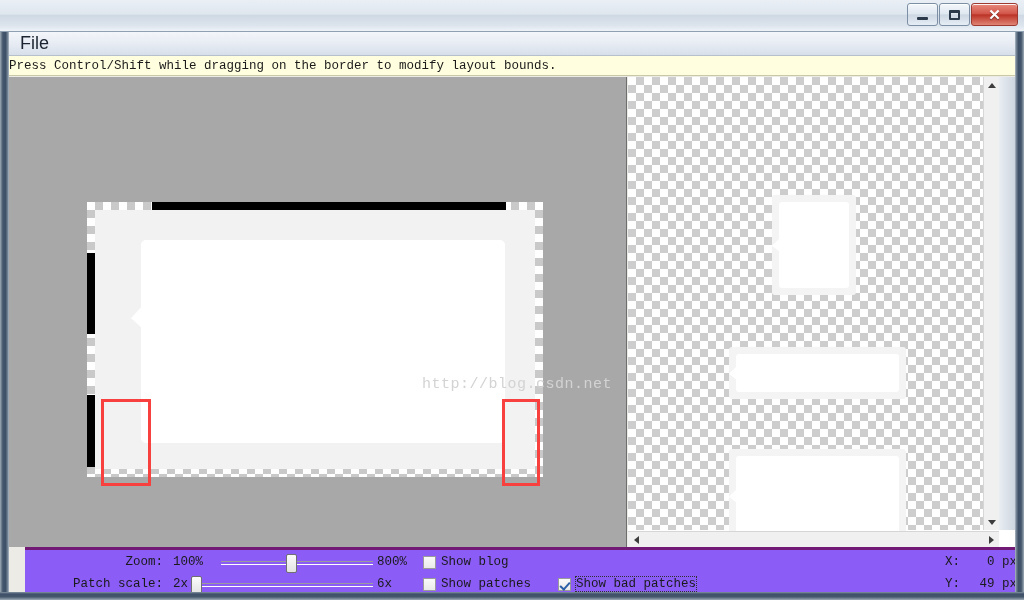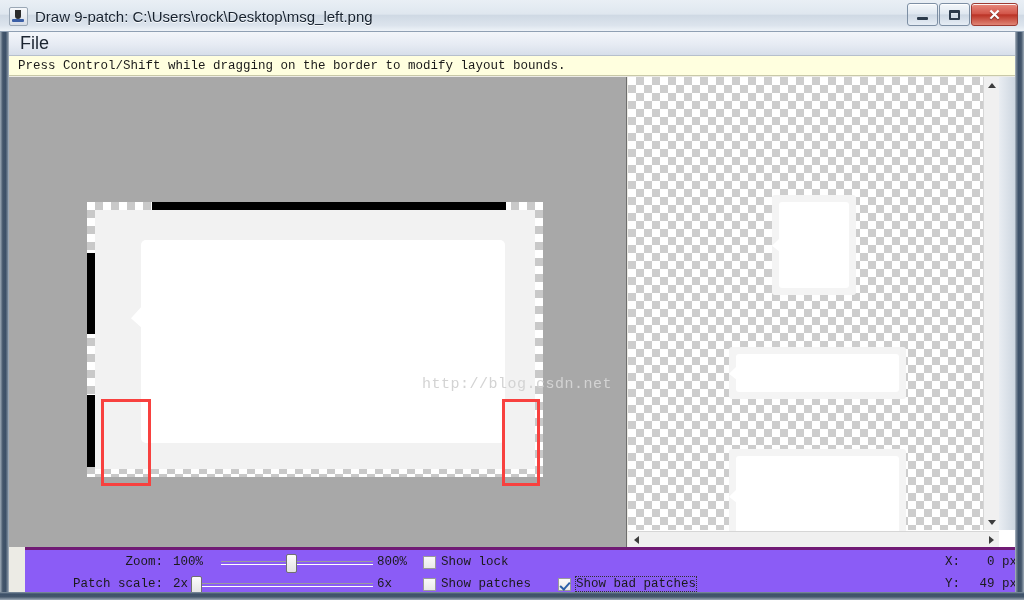--- a/index.html
+++ b/index.html
@@ -128,21 +128,21 @@
     position: absolute; left: 0; top: 24px;
     width: 1006px; height: 20px;
     background: #ffffdf;
     border-bottom: 1px solid #c9c9a8;
     box-sizing: border-box;
     display: flex; align-items: center;
   }
   .hint-text {
     font-family: "Liberation Mono", monospace;
     font-size: 12.5px; color: #1a1a1a;
-    padding-left: 9px; white-space: nowrap;
+    white-space: nowrap;
   }
 
   
   .split {
     position: absolute; left: 0; top: 45px;
     width: 1006px; height: 470px;
   }
 
   .canvas-pane {
     position: absolute; left: 0; top: 0;
@@ -385,24 +385,20 @@
 </head>
 <body>
 
 <div class="window">
 
   <div class="frame-left"></div>
   <div class="frame-right"></div>
   <div class="frame-bottom"></div>
 
   <div class="titlebar">
-    <div class="title-left">
-      <div class="app-icon"></div>
-      <div class="title-text">Draw 9-patch: C:\Users\rock\Desktop\msg_left.png</div>
-    </div>
     <div class="win-buttons">
       <div class="wbtn">
         <div class="glyph-min"></div>
       </div>
       <div class="wbtn">
         <div class="glyph-max"></div>
       </div>
       <div class="wbtn close">
         <div class="glyph-close">✕</div>
       </div>
@@ -487,21 +483,21 @@
         <div class="mono lbl-right" style="left:38px; width:100px;">Zoom:</div>
         <div class="mono lbl" style="left:148px;">100%</div>
         <div class="slider" style="left:196px; width:152px;">
           <div class="track"></div>
           <div class="thumb" style="left:65px;"></div>
         </div>
         <div class="mono lbl" style="left:352px;">800%</div>
 
         <div class="cbox-wrap" style="left:396px;">
           <div class="cbox"></div>
-          <span class="mono">Show lock</span>
+          <span class="mono">Show blog</span>
         </div>
 
 
         <div class="mono coord" style="left:920px;">X:</div>
         <div class="mono coord" style="left:947px; width:45px; text-align:right;">0 px</div>
       </div>
 
       <div class="ctl-row row2">
         <div class="mono lbl-right" style="left:8px; width:130px;">Patch scale:</div>
         <div class="mono lbl" style="left:148px;">2x</div>

